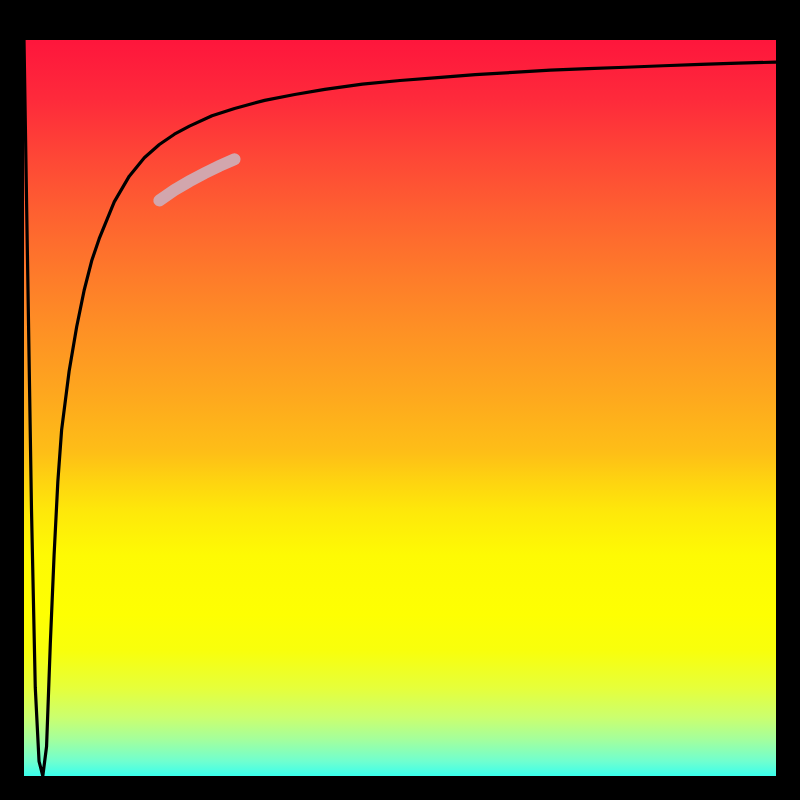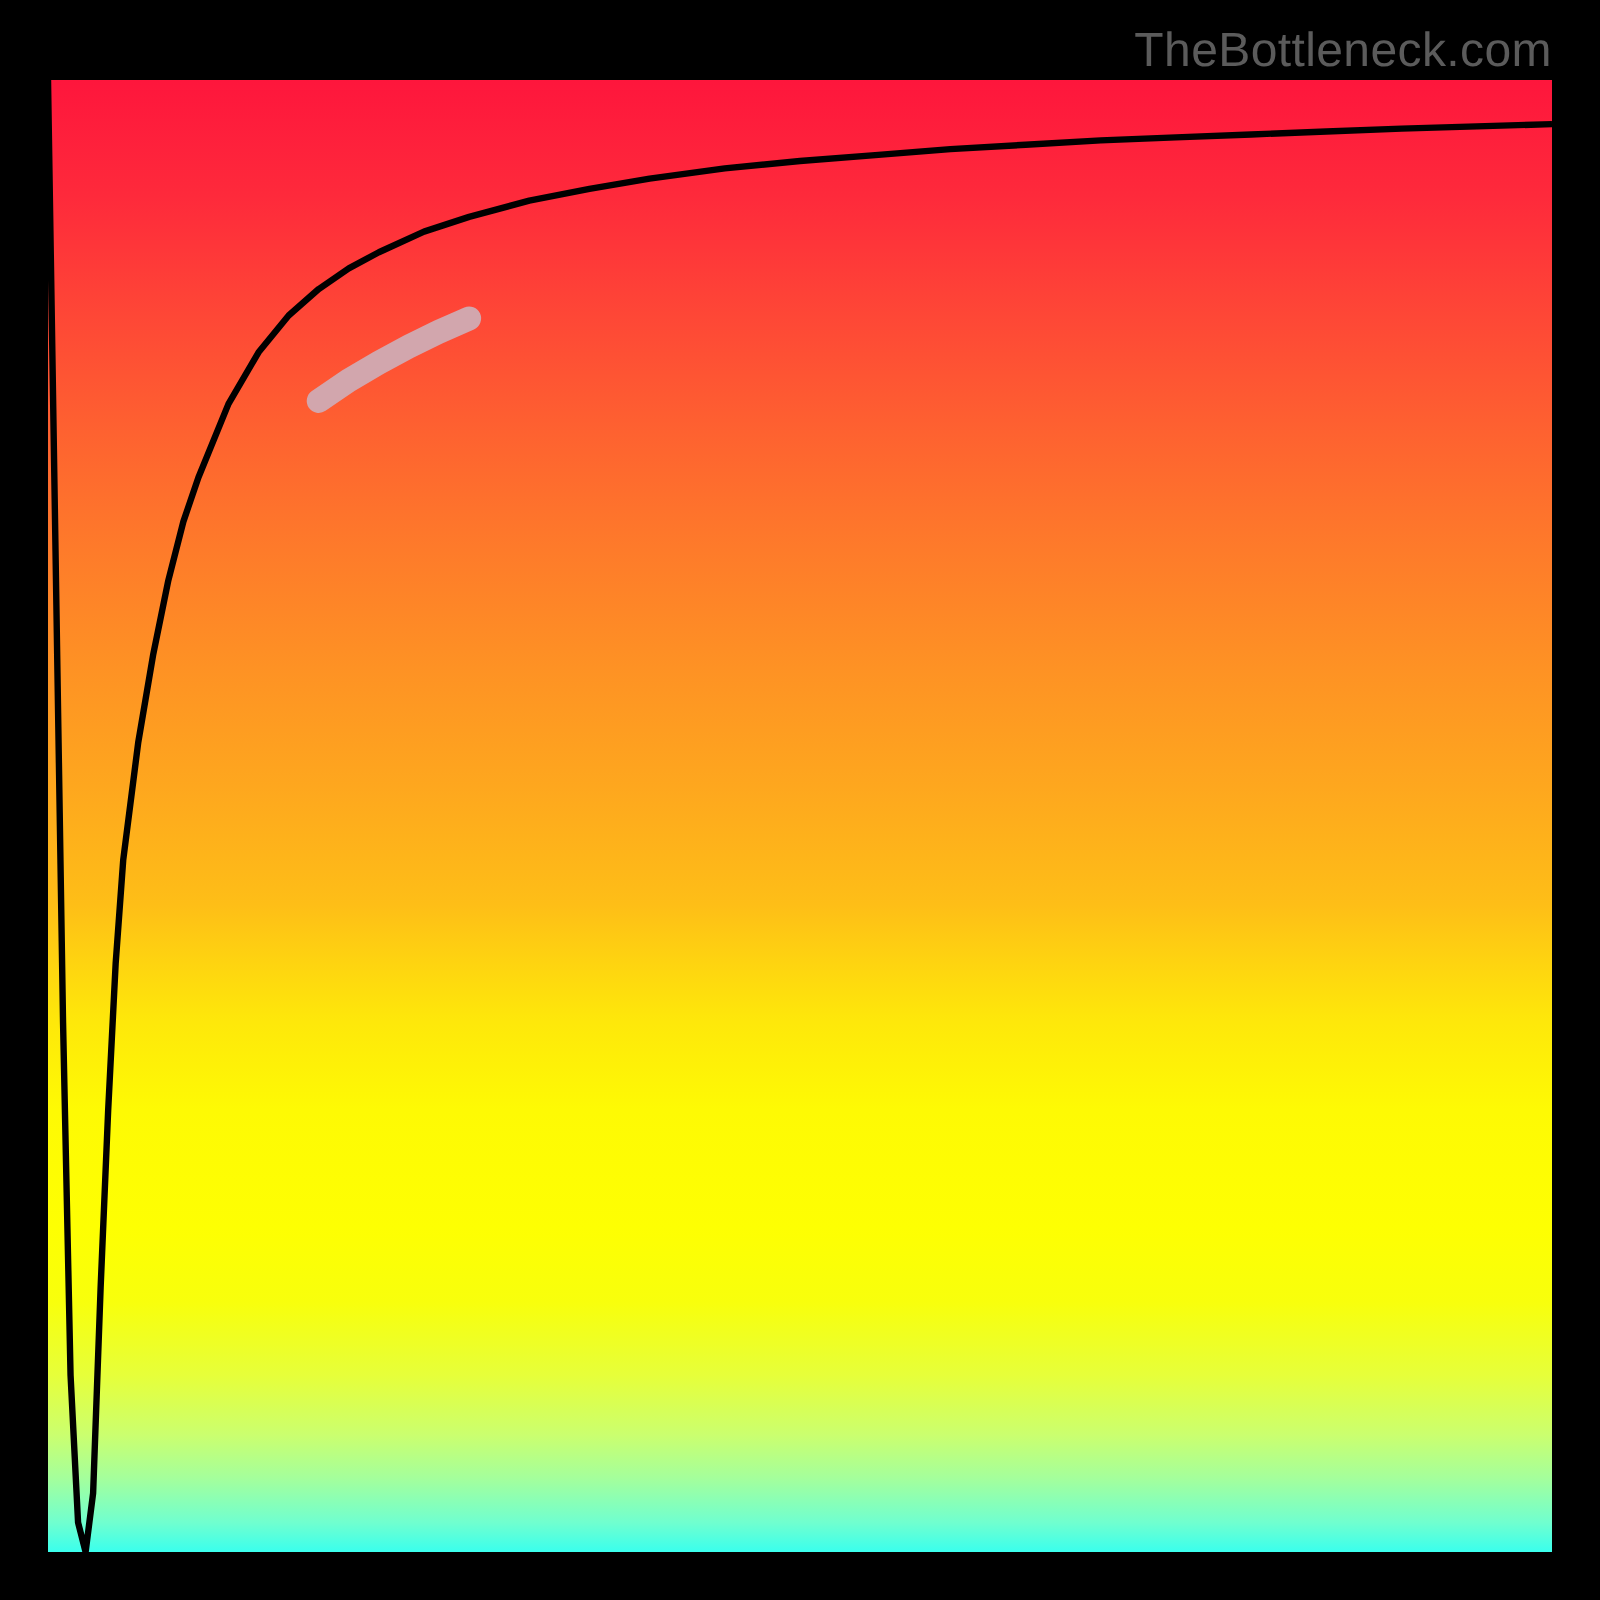--- a/index.html
+++ b/index.html
@@ -57,21 +57,20 @@
     left: 0;
     top: 0;
     width: 752px;
     height: 736px;
   }
 </style>
 </head>
 <body>
 
 <div class="stage">
-  <div class="watermark">TheBottleneck.com</div>
 
   <div class="plot">
     <svg class="curve" viewBox="0 0 752 736" preserveAspectRatio="none">
       <path id="main-curve" fill="none" stroke="#000000" stroke-width="3.2" stroke-linejoin="round" d="M0.00 0.00 L3.76 235.52 L7.52 471.04 L11.28 647.68 L15.04 721.28 L18.80 736.00 L22.56 706.56 L26.32 603.52 L30.08 515.20 L33.84 441.60 L37.60 390.08 L45.12 331.20 L52.64 287.04 L60.16 250.24 L67.68 220.80 L75.20 198.72 L90.24 161.92 L105.28 136.16 L120.32 117.76 L135.36 104.51 L150.40 94.21 L165.44 86.11 L188.00 75.81 L210.56 68.45 L240.64 60.35 L270.72 54.46 L300.80 49.31 L338.40 44.16 L376.00 40.48 L413.60 37.54 L451.20 34.59 L488.80 32.38 L526.40 30.18 L564.00 28.70 L601.60 27.23 L639.20 25.76 L676.80 24.29 L714.40 23.18 L752.00 22.08"></path>
       <path id="highlight-curve" fill="none" stroke="#d2a6ad" stroke-width="12" stroke-linecap="round" d="M135.36 160.45 L150.40 150.14 L165.44 141.31 L180.48 133.22 L195.52 125.86 L210.56 119.23"></path>
     </svg>
   </div>
 </div>
 
 </body></html>

